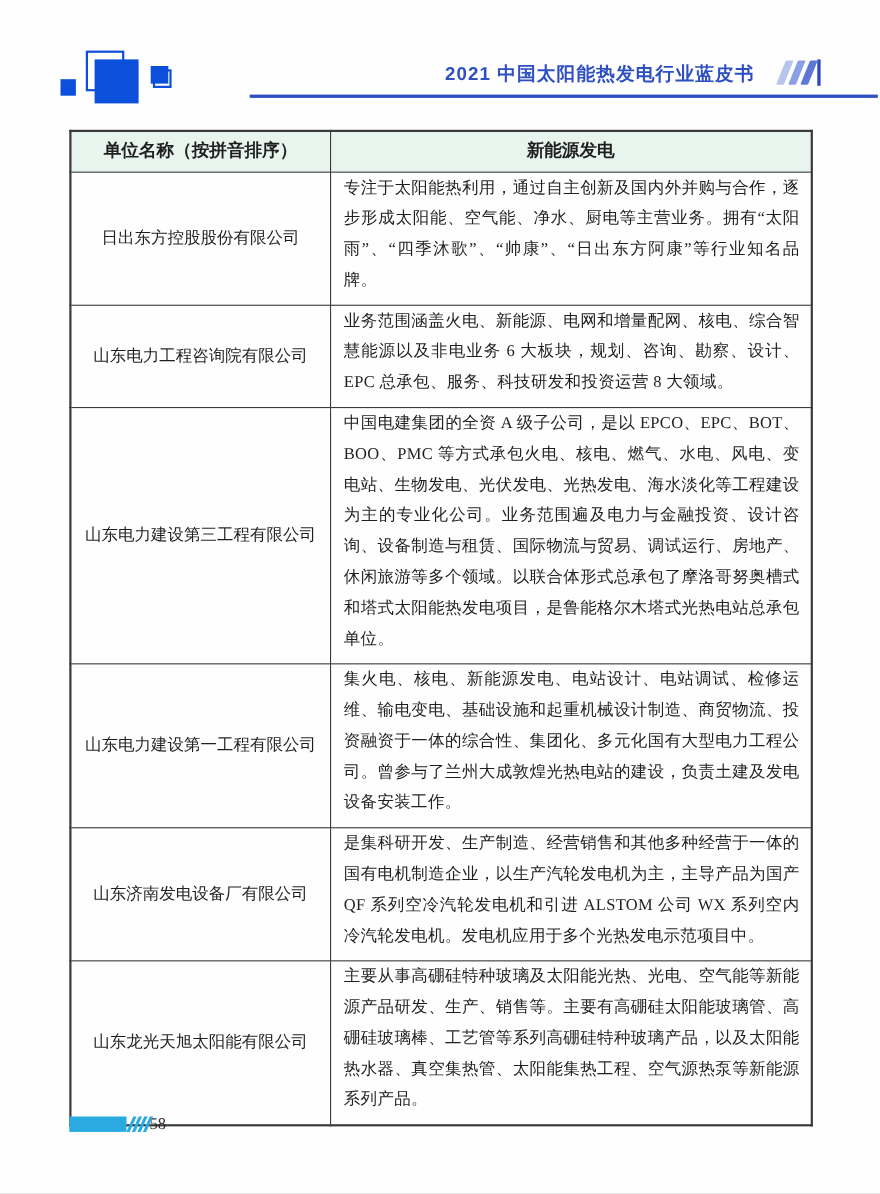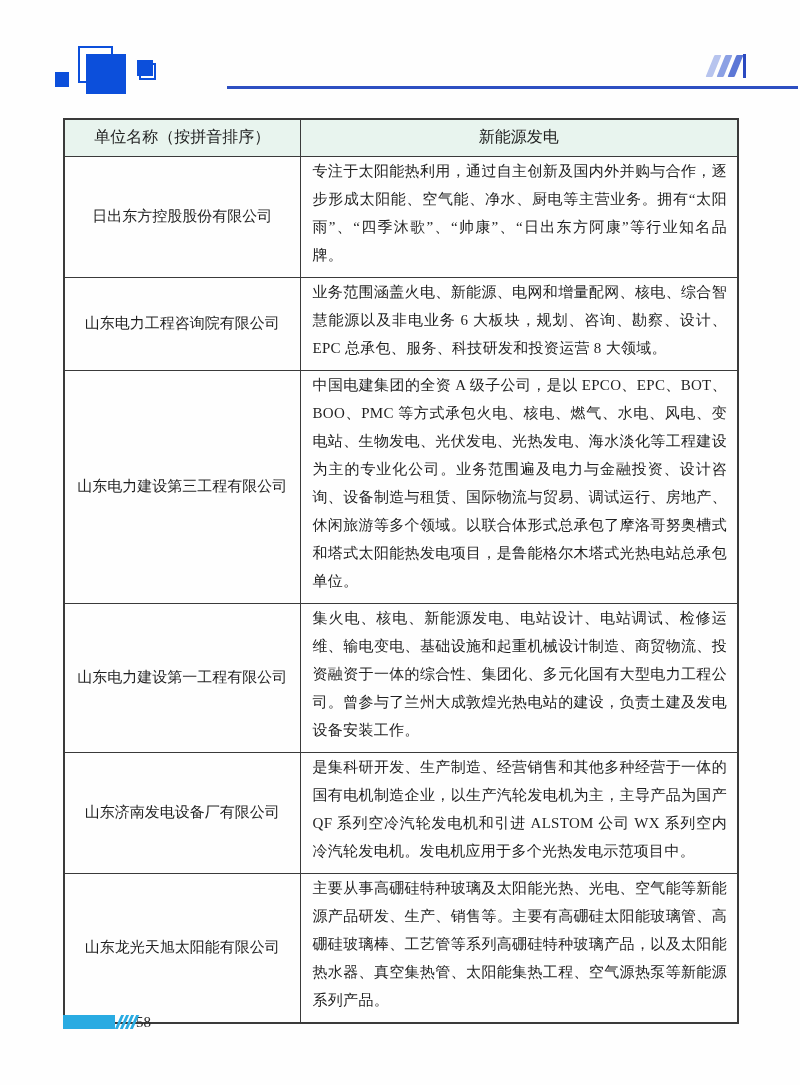--- a/index.html
+++ b/index.html
@@ -74,21 +74,21 @@
     border-collapse:collapse;
     border:2px solid var(--border);
     table-layout:fixed;
   }
   .company-table th,.company-table td{
     border:1px solid var(--border);
     vertical-align:middle;
   }
   .company-table th{
     background:var(--header-bg);
-    font-weight:400;font-size:16px;
+    font-weight:700;font-size:16px;
     text-align:center;height:37px;
   }
   .col-name{width:236px;}
   .name-cell{
     text-align:center;font-size:15px;
     padding:4px 8px;
   }
   .scope-cell{
     text-align:justify;
     font-size:15px;line-height:28px;
@@ -120,20 +120,21 @@
 <div class="page">
 
   <div class="page-header">
     <div class="logo">
       <div class="sq-small-left"></div>
       <div class="sq-outline"></div>
       <div class="sq-big"></div>
       <div class="sq-small-right-outline"></div>
       <div class="sq-small-right"></div>
     </div>
+    <div class="header-title">2021 中国太阳能热发电行业蓝皮书</div>
     <div class="header-slashes">
       <div class="sl sl1"></div>
       <div class="sl sl2"></div>
       <div class="sl sl3"></div>
       <div class="bar"></div>
     </div>
     <div class="header-rule"></div>
   </div>
 
   <table class="company-table">

